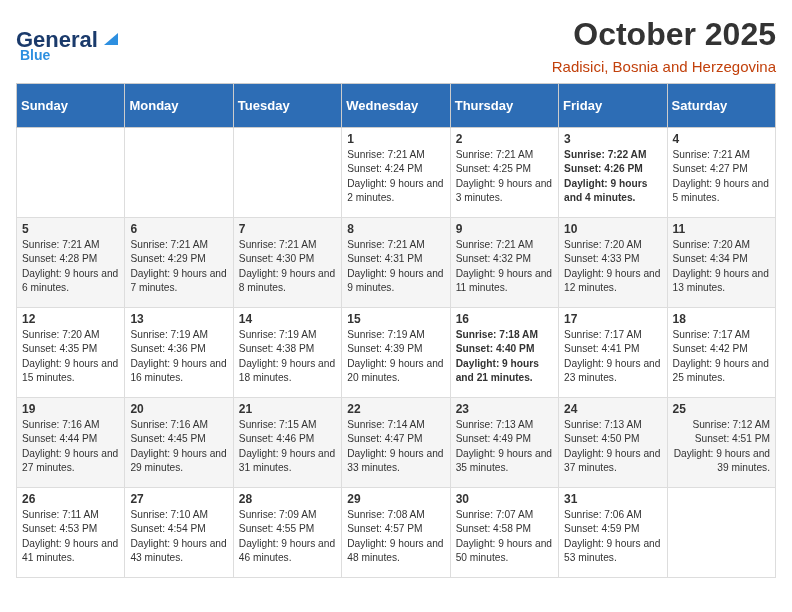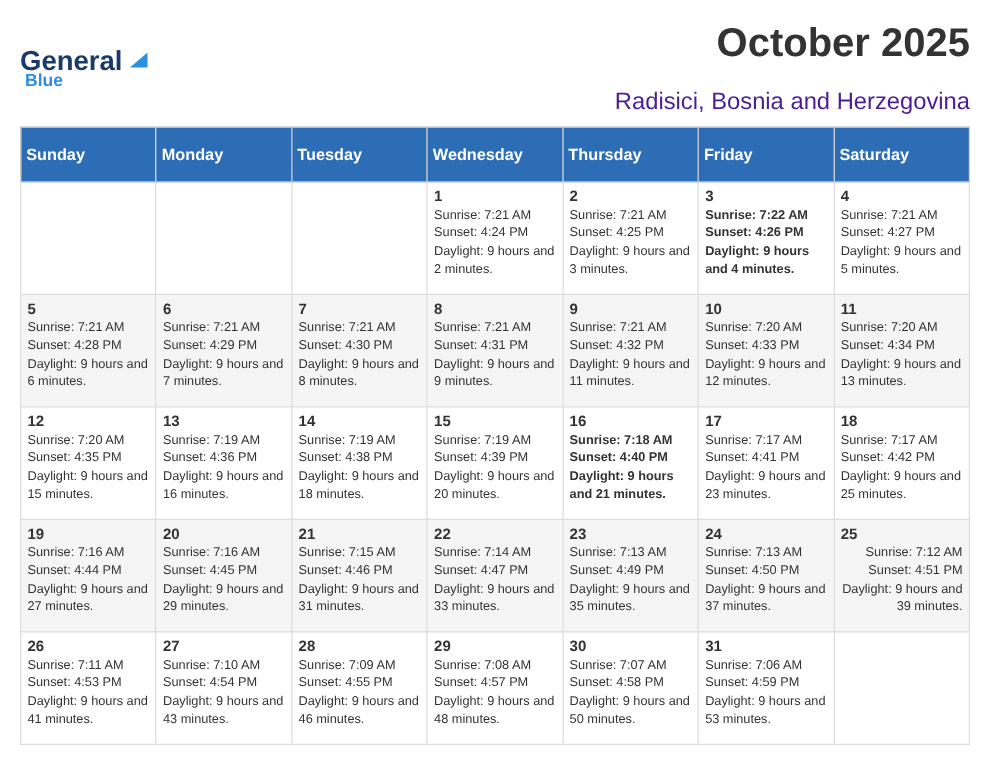--- a/index.html
+++ b/index.html
@@ -29,23 +29,23 @@
     }
     .title-section {
       text-align: right;
     }
     .month-title {
       font-size: 32px;
       font-weight: bold;
       color: #333;
     }
     .location {
-      font-size: 19px;
-      color: #4c1d95;
-      margin-top: 18px;
+      font-size: 15px;
+      color: #c2410c;
+      margin-top: 5px;
     }
     table {
       width: 100%;
       border-collapse: collapse;
       table-layout: fixed;
     }
     thead tr {
       background: #2d6db5;
       color: #fff;
     }

